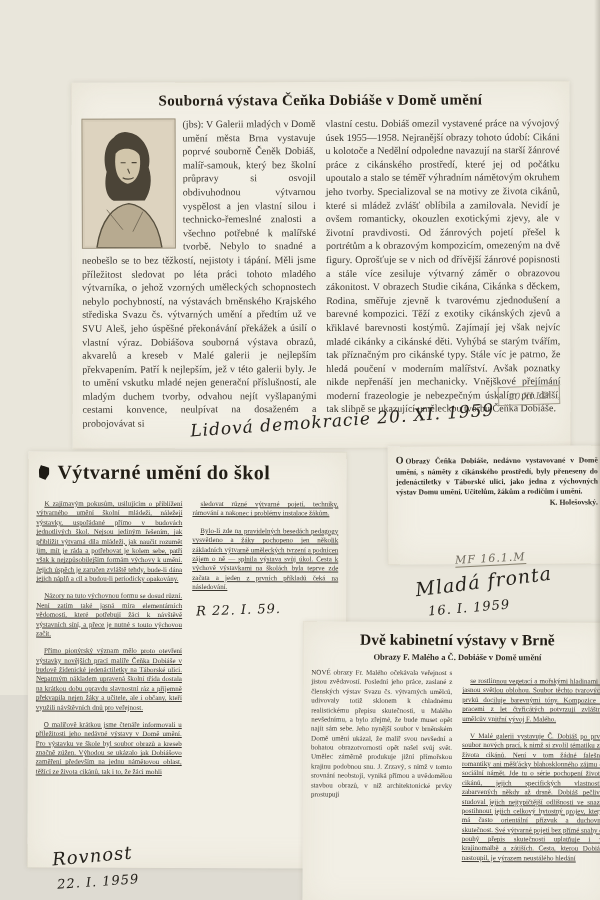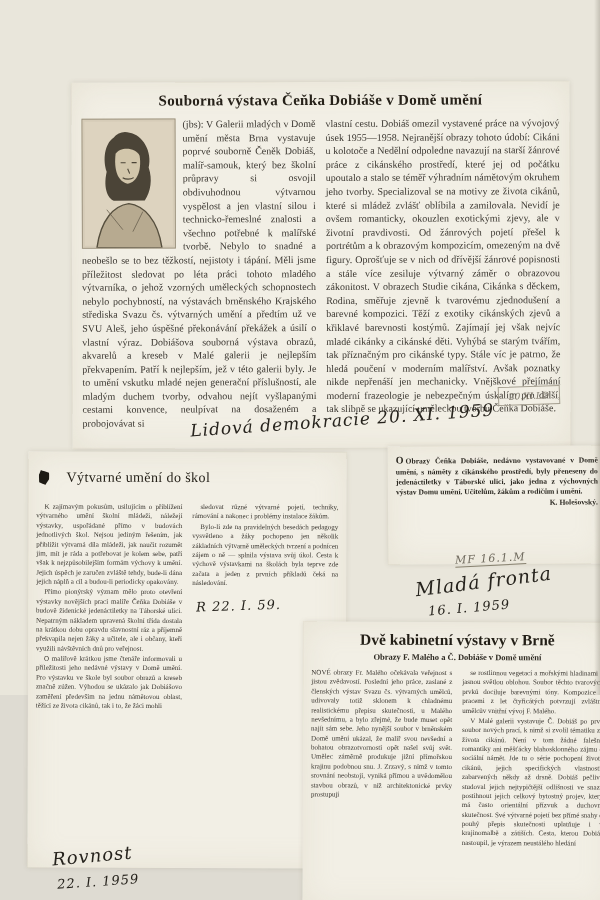--- a/index.html
+++ b/index.html
@@ -5,21 +5,21 @@
   html,body{margin:0;padding:0;}
   body{width:600px;height:900px;overflow:hidden;background:#dedbd2;}
   .page{position:relative;width:600px;height:695px;background:#e9e6db;
         font-family:"Liberation Serif", serif;color:#312e27;}
   .page::after{content:"";position:absolute;top:0;right:0;width:6px;height:100%;
         background:linear-gradient(to left, rgba(90,85,70,.25), rgba(90,85,70,0));}
   .clipping{position:absolute;background:#f2efe5;
         box-shadow:0 0 5px rgba(110,100,80,.18), inset 0 0 30px rgba(200,190,165,.25);}
   .cols{display:flex;gap:10px;}
   .col{flex:1;font-size:7px;line-height:1.34;text-align:justify;color:#3a3630;}
-  .col p{margin:0 0 1px 0;text-indent:8px;}
+  .col p{margin:8px 0 1px 0;text-indent:8px;text-decoration:underline;}
   
   #a1{left:72px;top:82px;width:478px;height:350px;padding:10px 10px 6px 10px;transform:rotate(-.2deg);}
   .a1-title{margin:0 0 8px 0;text-align:center;font-size:15px;font-weight:600;letter-spacing:.3px;color:#262119;}
   #a1 .col{font-size:10px;line-height:1.36;}
   .portrait{float:left;width:92px;height:128px;margin:1px 7px 3px 0;display:block;
         border:1px solid #9d9480;background:#d3c9b4;}
   .portrait svg{display:block;width:100%;height:100%;}
   
   .pencil-box{position:absolute;left:498px;top:386px;width:60px;height:17px;
         border:1px solid #a59f90;color:#7b7568;font-size:9px;font-style:italic;
@@ -35,21 +35,21 @@
   .hw-rov1{left:52px;top:845px;font-size:18px;transform:rotate(-5deg);}
   .hw-rov2{left:57px;top:874px;font-size:13px;transform:rotate(-4deg);}
   .pencil-mf{position:absolute;left:455px;top:552px;font-size:11px;font-style:italic;
         color:#6f6a5e;border-bottom:1px solid #87816f;transform:rotate(-3deg);
         font-family:"DejaVu Serif", serif;letter-spacing:1px;}
   
   #a2{left:28px;top:452px;width:302px;height:402px;padding:8px 8px 6px 8px;transform:rotate(.15deg);}
   .a2-head{display:flex;align-items:center;margin:0 0 7px 2px;}
   .ornament{width:11px;height:14px;background:#1e1b15;display:inline-block;margin-right:7px;
         clip-path:polygon(12% 0,88% 10%,100% 52%,72% 100%,14% 88%,0 38%);transform:rotate(9deg);}
-  .a2-headline{margin:10px;font-size:14px;font-weight:normal;letter-spacing:.4px;color:#221e16;}
+  .a2-headline{margin:1px;font-size:20px;font-weight:bold;letter-spacing:.4px;color:#221e16;}
   
   #a3{left:388px;top:446px;width:202px;height:104px;padding:7px 8px;transform:rotate(-.3deg);}
   .a3-text{margin:0;font-size:7.6px;font-weight:bold;line-height:1.35;text-align:justify;color:#2c2922;}
   .a3-lead{font-size:10px;margin-right:2px;}
   .a3-sig{font-size:7.6px;font-weight:bold;text-align:right;margin-top:1px;color:#2c2922;}
   
   #a4{left:303px;top:622px;width:292px;height:278px;padding:9px 8px 0 8px;overflow:hidden;transform:rotate(.2deg);}
   .a4-title{margin:0;text-align:center;font-size:15.5px;font-weight:bold;color:#221e16;}
   .a4-sub{text-align:center;font-size:8.5px;font-weight:bold;margin:3px 0 7px 0;color:#2c2820;}
 </style>
@@ -87,20 +87,21 @@
   <div class="handwriting hw-ld">Lidová demokracie 20. XI. 1959</div>
 
   <div class="clipping" id="a2">
     <div class="a2-head">
       <span class="ornament"></span>
       <h2 class="a2-headline">Výtvarné umění do škol</h2>
     </div>
     <div class="cols">
       <div class="col">
         <p>K zajímavým pokusům, usilujícím o přiblížení výtvarného umění školní mládeži, náležejí výstavky, uspořádané přímo v budovách jednotlivých škol. Nejsou jediným řešením, jak přiblížit výtvarná díla mládeži, jak naučit rozumět jim, mít je ráda a potřebovat je kolem sebe, patří však k nejzpůsobilejším formám výchovy k umění. Jejich úspěch je zaručen zvláště tehdy, bude-li dána jejich náplň a cíl a budou-li periodicky opakovány.</p>
+        <p>Názory na tuto výchovnou formu se dosud různí. Není zatím také jasná míra elementárních vědomostí, které potřebují žáci k návštěvě výstavních síní, a přece je nutné s touto výchovou začít.</p>
         <p>Přímo pionýrský význam mělo proto otevření výstavky novějších prací malíře Čeňka Dobiáše v budově žídenické jedenáctiletky na Táborské ulici. Nepatrným nákladem upravená školní třída dostala na krátkou dobu opravdu slavnostní ráz a příjemně překvapila nejen žáky a učitele, ale i občany, kteří využili návštěvních dnů pro veřejnost.</p>
         <p>O malířově krátkou jsme čtenáře informovali u příležitosti jeho nedávné výstavy v Domě umění. Pro výstavku ve škole byl soubor obrazů a kreseb značně zúžen. Výhodou se ukázalo jak Dobiášovo zaměření především na jednu námětovou oblast, těžící ze života cikánů, tak i to, že žáci mohli</p>
       </div>
       <div class="col">
         <p>sledovat různé výtvarné pojetí, techniky, rámování a nakonec i problémy instalace žákům.</p>
         <p>Bylo-li zde na pravidelných besedách pedagogy vysvětleno a žáky pochopeno jen několik základních výtvarně uměleckých tvrzení a podnícen zájem o ně — splnila výstava svůj úkol. Cesta k výchově výstavkami na školách byla teprve zde začata a jeden z prvních příkladů čeká na následování.</p>
         <div class="handwriting hw-r">R 22. I. 59.</div>
       </div>
     </div>
   </div>

